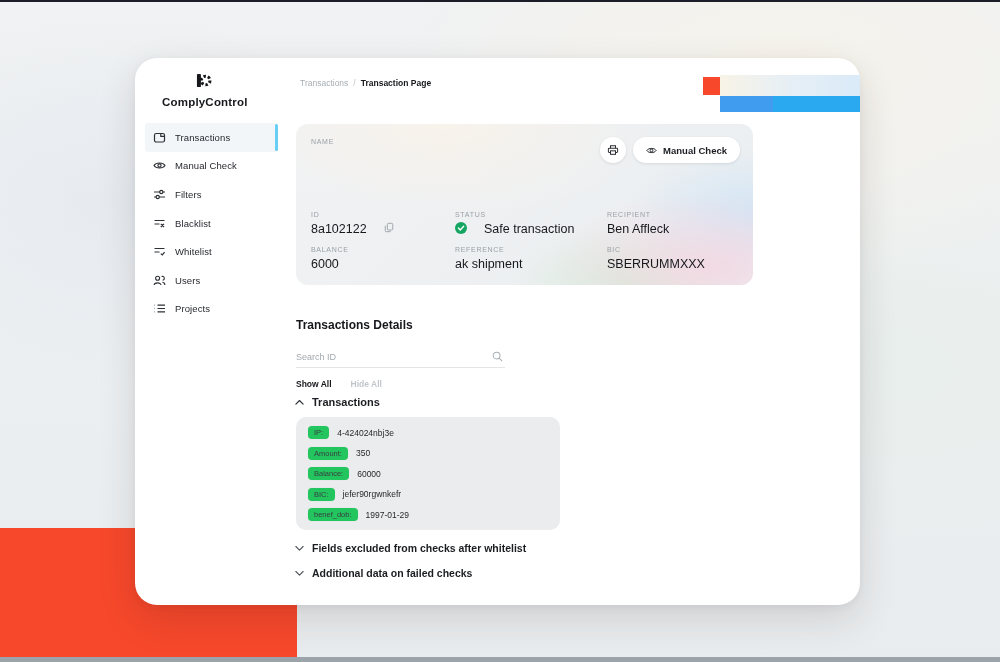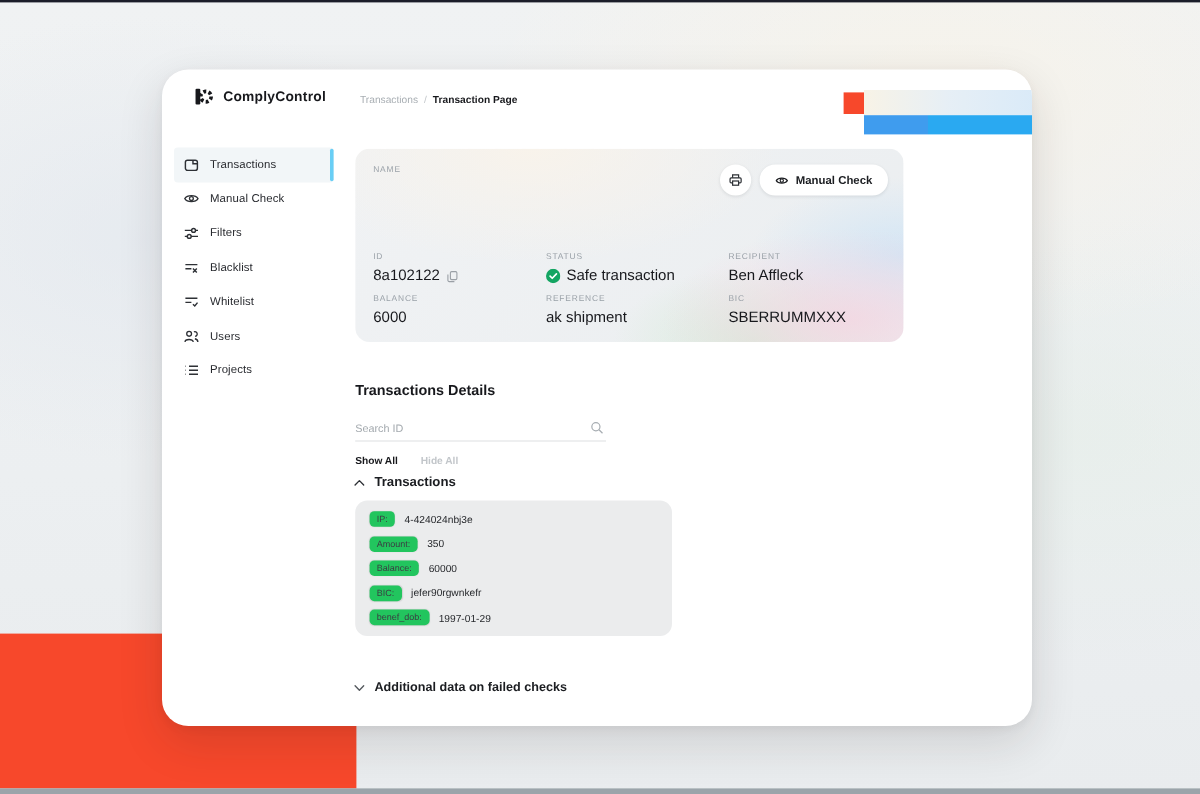--- a/index.html
+++ b/index.html
@@ -18,21 +18,21 @@
   .orange-block { position:absolute; left:0; top:528px; width:297px; height:129px; }
 
   
   .card {
     position:absolute; left:135px; top:58px; width:725px; height:547px;
     background:#ffffff; border-radius:22px; overflow:hidden;
     box-shadow:0 14px 38px rgba(40,30,30,.14), 0 2px 8px rgba(0,0,0,.05);
   }
 
   
-  .logo { position:absolute; left:27px; top:14px; display:flex; align-items:center; gap:7px; }
+  .logo { position:absolute; left:27px; top:14px; display:flex; align-items:center; gap:7px;flex-direction:column; }
   .logo-text { font-size:11.5px; font-weight:700; color:#17181c; letter-spacing:.2px; }
   .breadcrumb { position:absolute; left:165px; top:20px; font-size:8.5px; display:flex; gap:5px; align-items:center; }
   .crumb-parent { color:#a8aeb3; }
   .crumb-sep { color:#c2c6ca; }
   .crumb-current { color:#17181c; font-weight:700; }
 
   
   .holo-band { position:absolute; right:0; top:17px; width:140px; height:21px;
     background:linear-gradient(90deg, rgba(246,240,224,.8), rgba(226,236,244,.85), rgba(214,232,247,.9)); }
   .orange-square { position:absolute; left:568px; top:19px; width:17px; height:18px; }
@@ -60,21 +60,21 @@
   .hero-name-label { position:absolute; left:15px; top:14px; }
   .hero-name { position:absolute; left:15px; top:23px; width:258px; font-size:26px; line-height:30px;
     font-weight:500; color:#17181c; letter-spacing:-.3px; }
   .hero-actions { position:absolute; top:13px; right:13px; display:flex; gap:7px; align-items:center; }
   .icon-btn { width:26px; height:26px; border-radius:50%; background:#fff; border:none; cursor:pointer;
     display:flex; align-items:center; justify-content:center; box-shadow:0 1px 3px rgba(20,30,40,.10); color:#2d3035; }
   .pill-btn { height:26px; border-radius:13px; background:#fff; border:none; cursor:pointer; padding:0 13px;
     display:flex; align-items:center; gap:6px; box-shadow:0 1px 3px rgba(20,30,40,.10); color:#1b1d21; }
   .pill-btn span { font-size:9.5px; font-weight:600; }
   .hfield { position:absolute; }
-  .hfield .val { margin-top:4px; font-size:12.5px; color:#17181c; display:flex; align-items:flex-end; gap:5px; }
+  .hfield .val { margin-top:4px; font-size:12.5px; color:#17181c; display:flex; align-items:flex-start; gap:17px; }
   .hf-c0 { left:15px; } .hf-c1 { left:159px; } .hf-c2 { left:311px; }
   .hf-r0 { top:87px; } .hf-r1 { top:122px; }
 
   
   .details-title { position:absolute; left:161px; top:260px; font-size:12px; font-weight:700; color:#17181c; }
   .search-wrap { position:absolute; left:161px; top:288px; width:209px; height:22px; border-bottom:1px solid #e3e5e7; }
   .search-wrap input { width:100%; height:100%; border:none; outline:none; background:transparent;
     font-size:9px; color:#33363a; font-family:"Liberation Sans", sans-serif; }
   .search-wrap input::placeholder { color:#a3a9ae; }
   .search-ic { position:absolute; right:2px; top:5px; color:#a7adb2; }
@@ -308,20 +308,28 @@
       <div class="frow">
         <span class="fkey">BIC:</span>
         <span class="fval">jefer90rgwnkefr</span>
       </div>
       <div class="frow">
         <span class="fkey">benef_dob:</span>
         <span class="fval">1997-01-29</span>
       </div>
     </div>
 
+    <div class="sect-head sub sh-c1">
+      <span>
+        <svg width="9" height="7" viewBox="0 0 10 7" fill="none" stroke="#55595e" stroke-width="1.3" stroke-linecap="round" stroke-linejoin="round">
+          <path d="M1 1.3 L5 5.3 L9 1.3"></path>
+        </svg>
+        </span>
+      <span class="lbl">Fields excluded from checks after whitelist</span>
+    </div>
 
     <div class="sect-head sub sh-c2">
       <span>
         <svg width="9" height="7" viewBox="0 0 10 7" fill="none" stroke="#55595e" stroke-width="1.3" stroke-linecap="round" stroke-linejoin="round">
           <path d="M1 1.3 L5 5.3 L9 1.3"></path>
         </svg>
         </span>
       <span class="lbl">Additional data on failed checks</span>
     </div>
 

